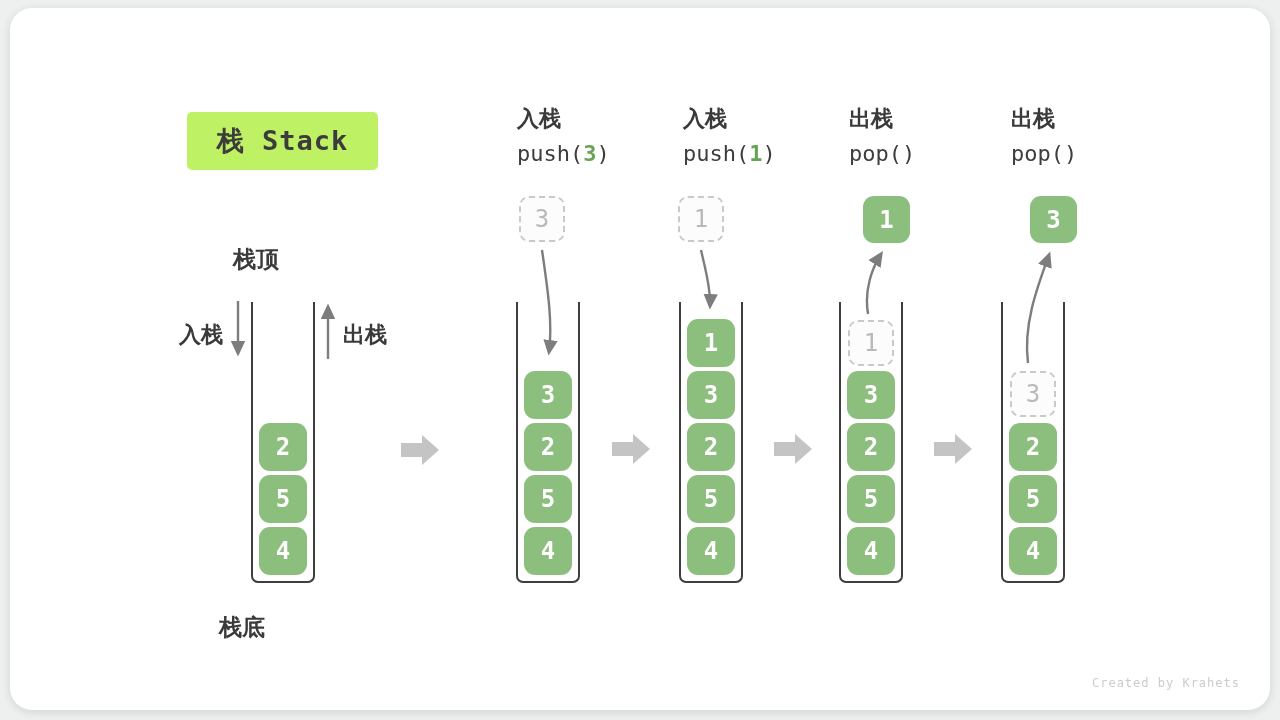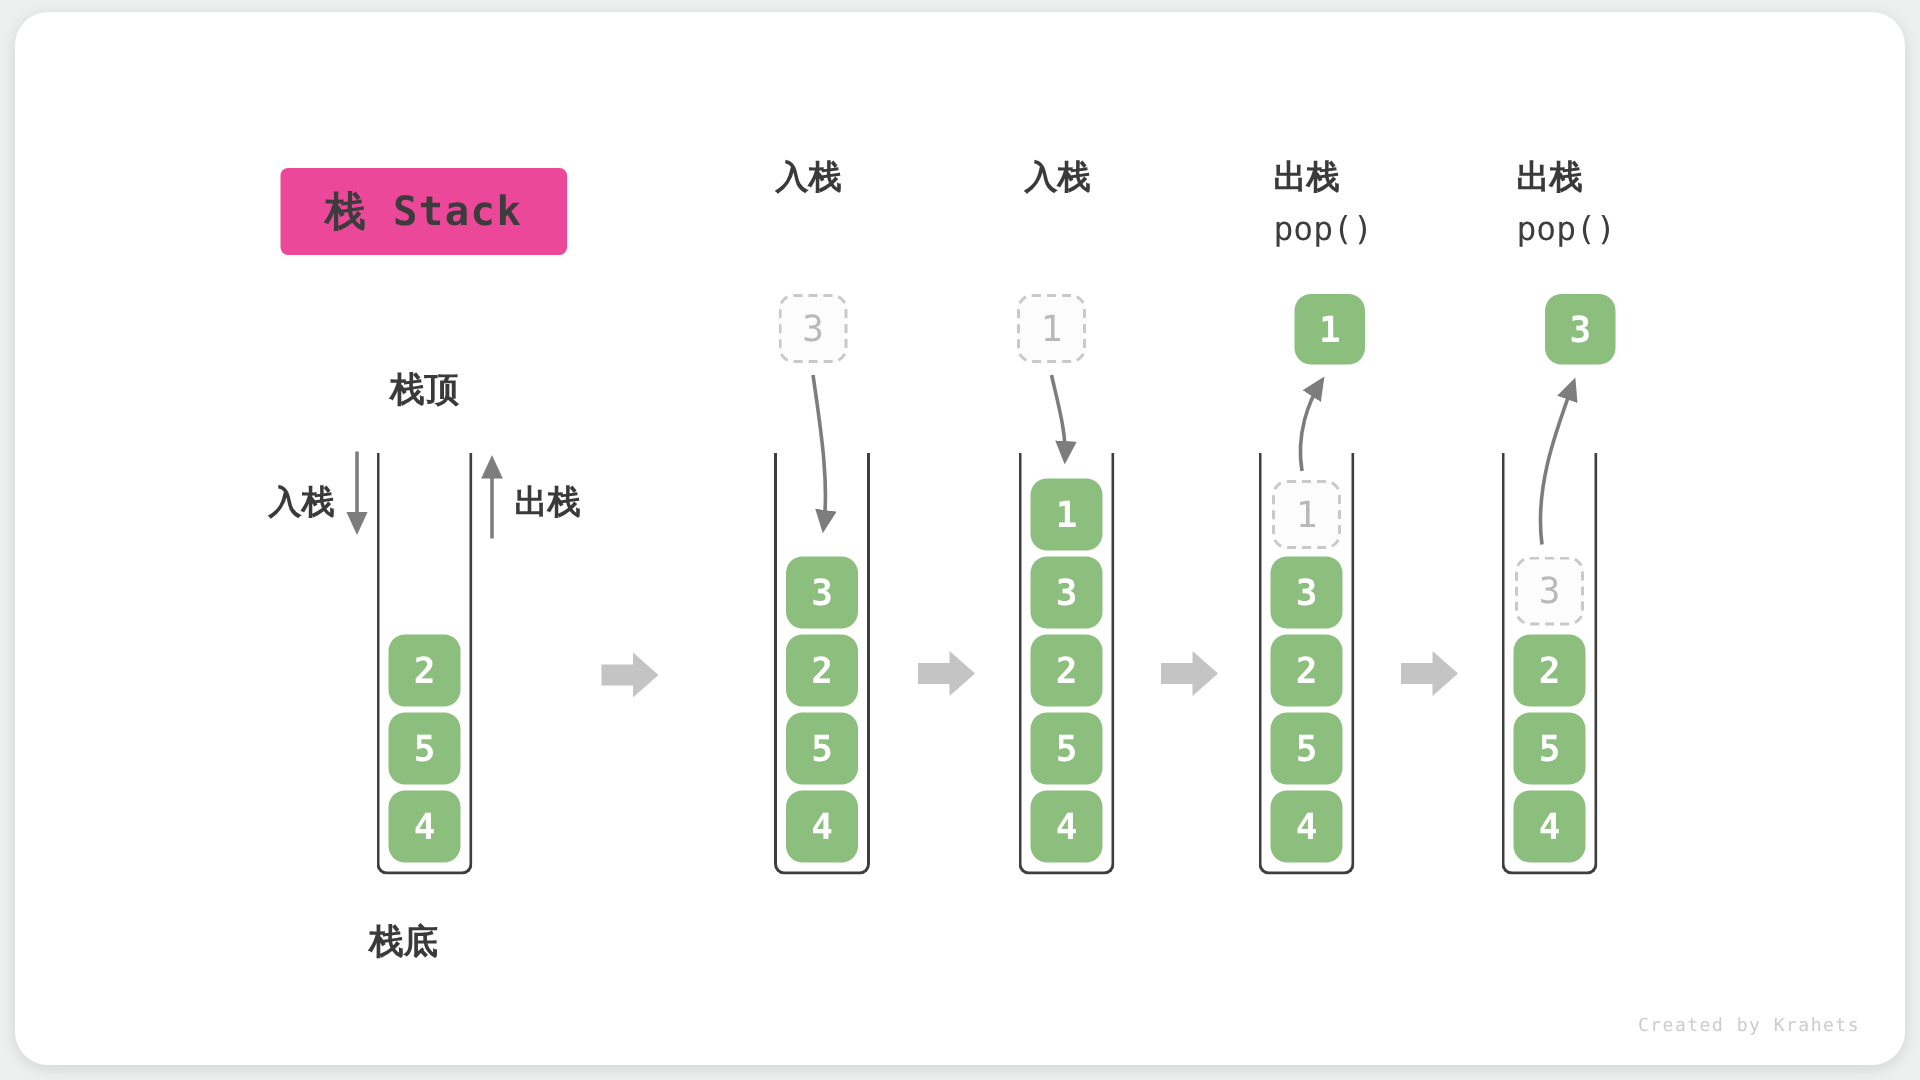--- a/index.html
+++ b/index.html
@@ -11,26 +11,26 @@
   }
   *{margin:0;padding:0;box-sizing:border-box;}
   html,body{width:1280px;height:720px;overflow:hidden;background:#eef0f0;
     font-family:"DejaVu Sans",sans-serif;}
   .stage{position:relative;width:1280px;height:720px;}
   .card{position:absolute;left:10px;top:8px;right:10px;bottom:10px;
     background:#ffffff;border-radius:22px;box-shadow:0 2px 10px rgba(0,0,0,.12);}
 
   
   .title-box{position:absolute;left:187px;top:112px;width:191px;height:58px;
-    background:#ec4899;border-radius:5px;display:flex;align-items:center;justify-content:center;}
+    background:#bef264;border-radius:5px;display:flex;align-items:center;justify-content:center;}
   .title-box span{font-family:"DejaVu Sans Mono","DejaVu Sans",monospace;
     font-size:27px;font-weight:700;color:#3c3c3c;letter-spacing:1px;}
 
   
-  .cjk{position:absolute;color:#3a3a3a;font-weight:700;font-size:23px;text-align:center;}
+  .cjk{position:absolute;color:#3a3a3a;font-weight:700;font-size:23px;text-align:left;}
 
   
   .op{position:absolute;top:106px;width:150px;}
   .op-name{font-size:22px;font-weight:700;color:#3a3a3a;line-height:26px;margin-bottom:9px;}
   .op-code{font-family:"DejaVu Sans Mono",monospace;font-size:22px;color:#3d3d3d;line-height:26px;}
   .op-code .arg{color:var(--arg-green,#69a355);font-weight:700;}
 
   
   .container{position:absolute;top:302px;width:64px;height:281px;
     border-left:2px solid var(--outline-dark,#3e3e3e);
@@ -69,23 +69,25 @@
   </div>
 
   <div class="cjk" style="left:233px;top:244px;width:100px;">栈顶</div>
   <div class="cjk" style="left:219px;top:612px;width:100px;">栈底</div>
 
   <div class="cjk" style="left:168px;top:320px;width:55px;font-size:22px;text-align:right;">入栈</div>
   <div class="cjk" style="left:343px;top:320px;width:60px;font-size:22px;text-align:left;">出栈</div>
 
   <div class="op" style="left:517px;">
     <div class="op-name">入栈</div>
+    <div class="op-code"><span>push(</span><span class="arg">3</span><span>)</span></div>
   </div>
   <div class="op" style="left:683px;">
     <div class="op-name">入栈</div>
+    <div class="op-code"><span>push(</span><span class="arg">1</span><span>)</span></div>
   </div>
   <div class="op" style="left:849px;">
     <div class="op-name">出栈</div>
     <div class="op-code"><span>pop(</span><span class="arg"></span><span>)</span></div>
   </div>
   <div class="op" style="left:1011px;">
     <div class="op-name">出栈</div>
     <div class="op-code"><span>pop(</span><span class="arg"></span><span>)</span></div>
   </div>
 

